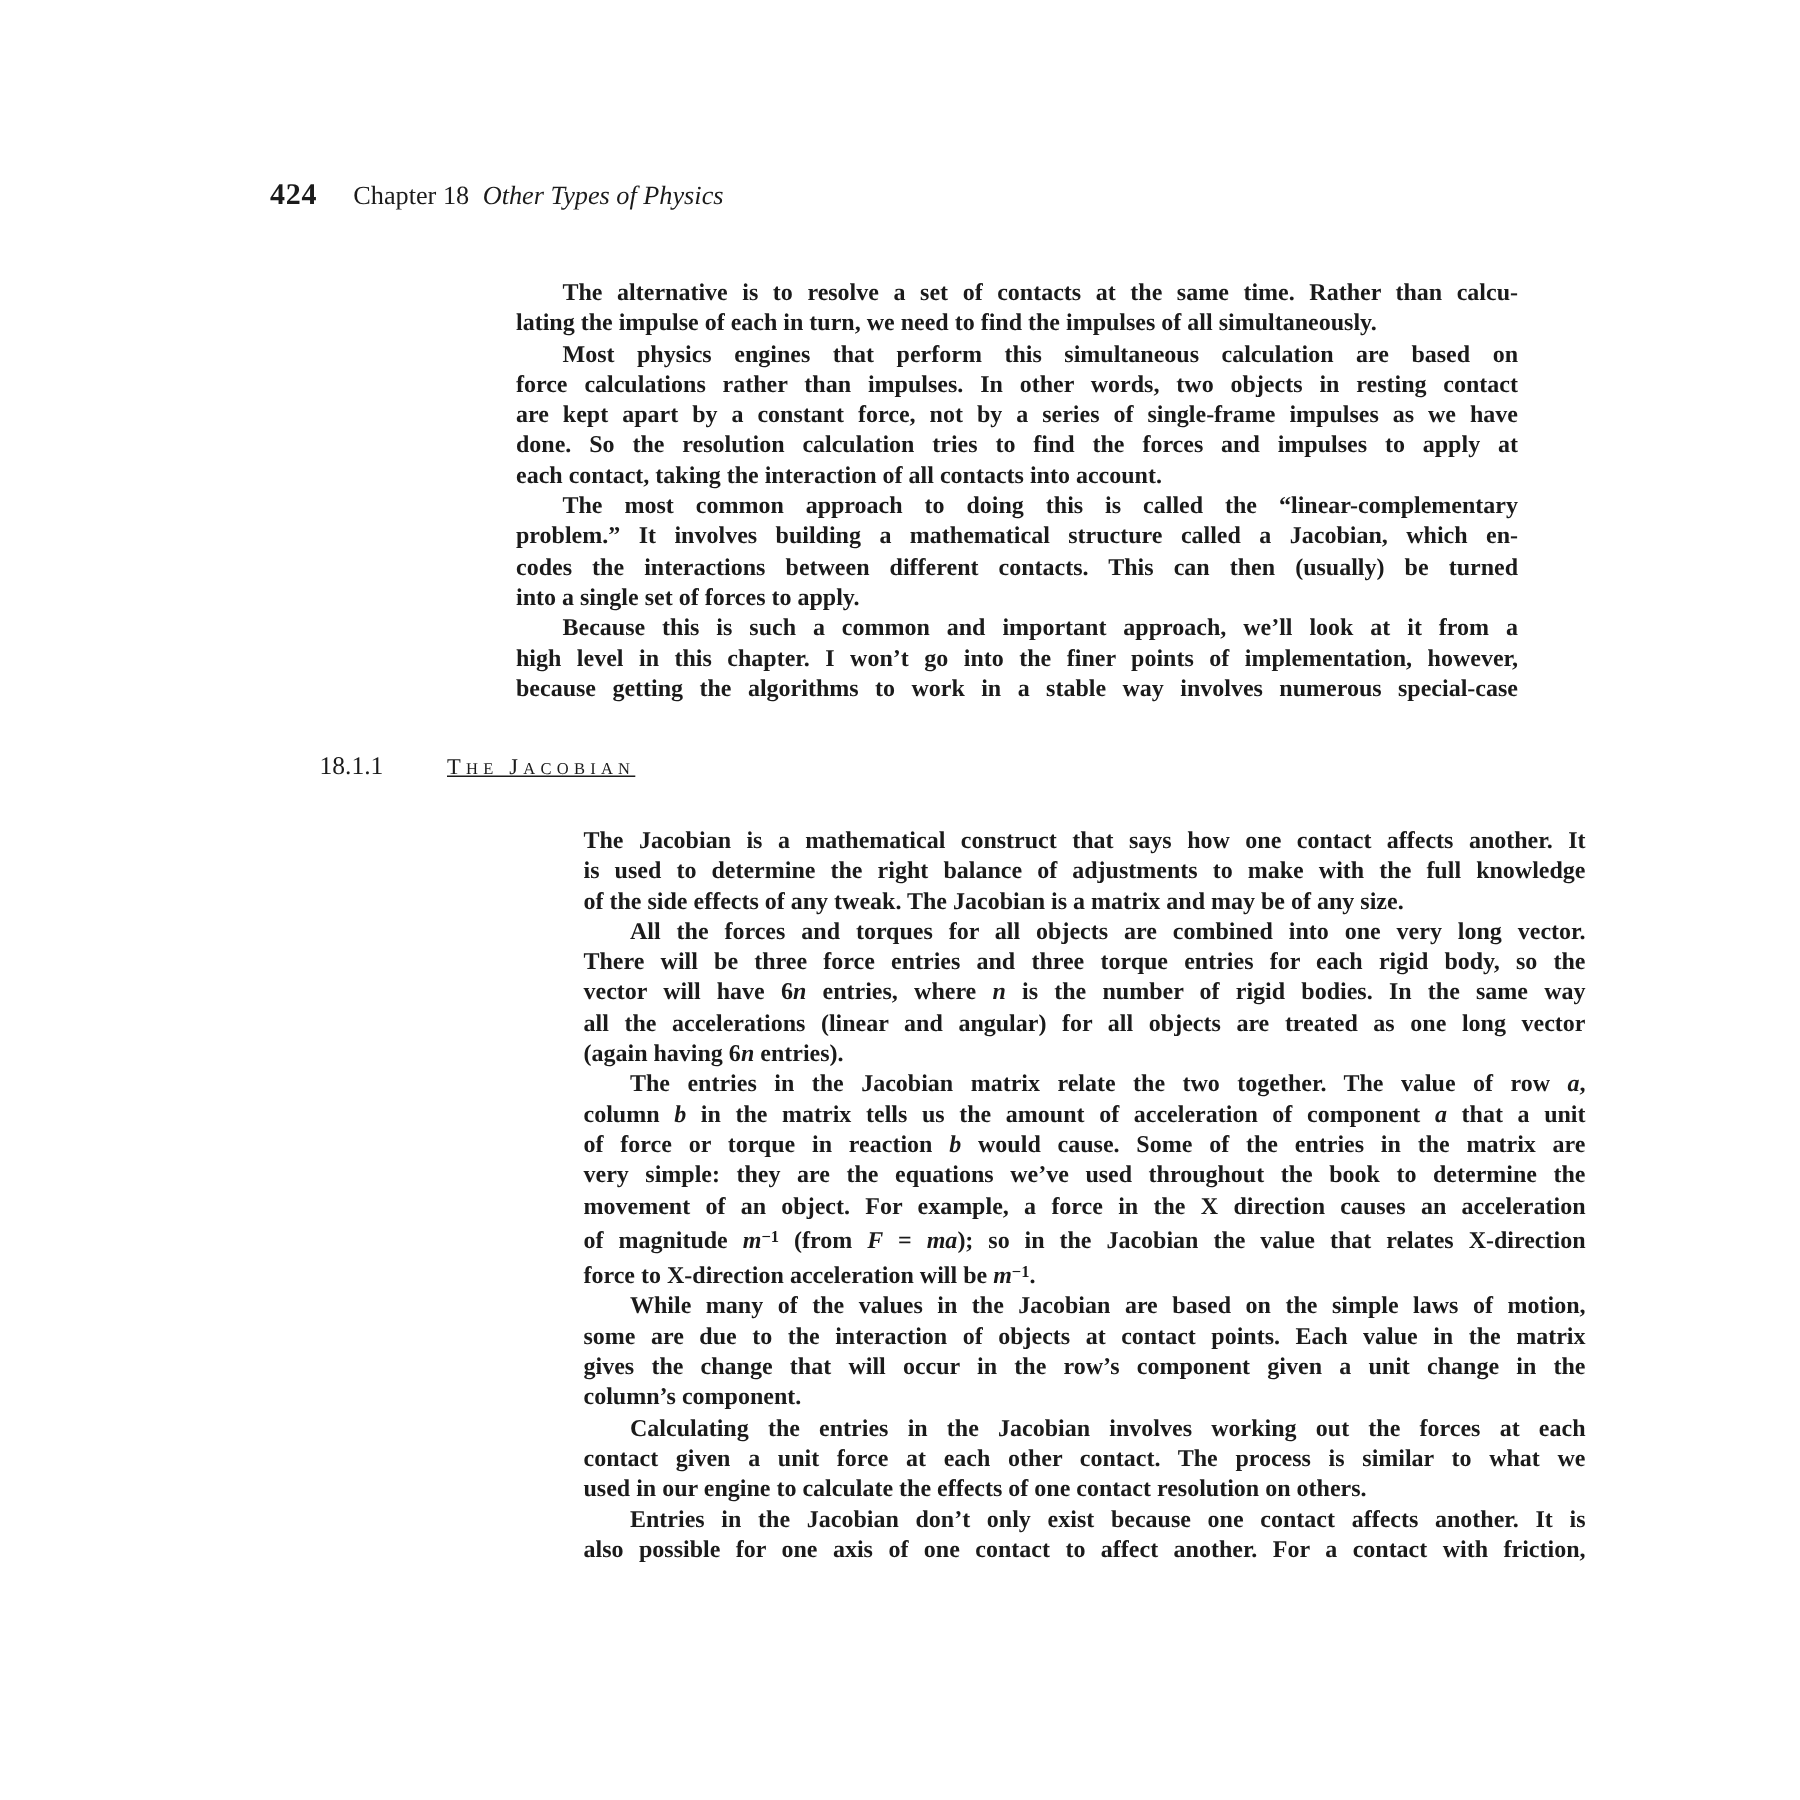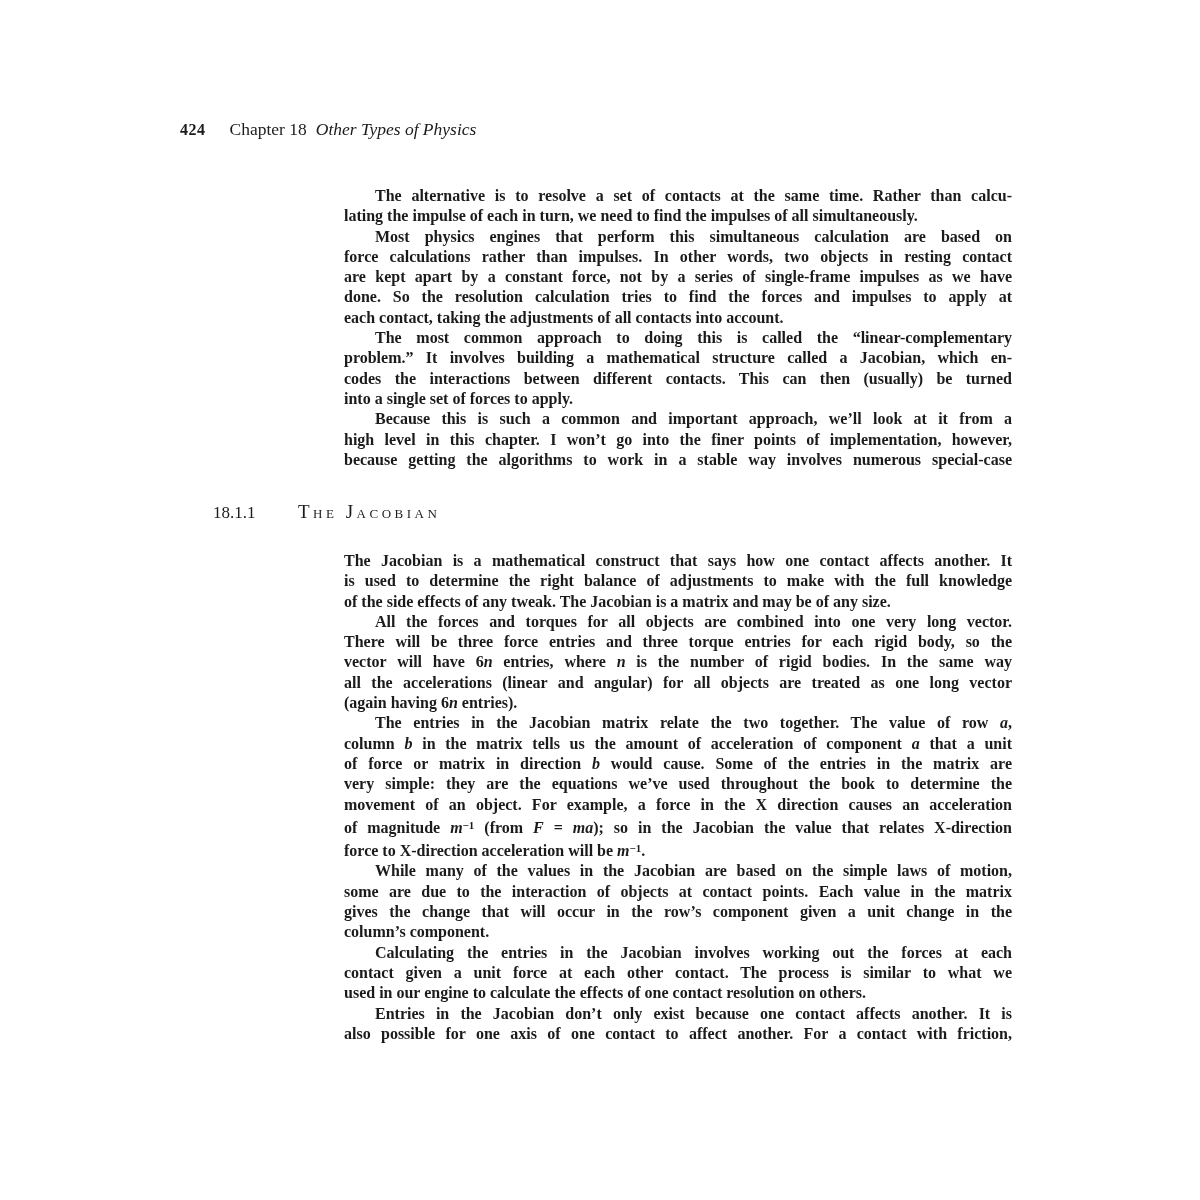--- a/index.html
+++ b/index.html
@@ -19,38 +19,38 @@
   
   .running-head {
     position: absolute;
     left: 180px;
     top: 119px;
     font-size: 17.5px;
     white-space: nowrap;
   }
   .running-head .page-num {
     font-weight: bold;
-    font-size: 16px;
+    font-size: 20px;
     letter-spacing: 0.5px;
     margin-right: 24px;
   }
   .running-head .chapter-label {
     margin-right: 9px;
   }
   .running-head .chapter-title {
     font-style: italic;
   }
   
   .body-block {
     position: absolute;
     left: 344px;
     width: 668px;
   }
   #intro-block { top: 186px; }
-  #section-block { top: 551px; }
+  #section-block { top: 551px; margin-left: 45px; }
   .para { margin: 0; font-weight: bold; }
   .line {
     line-height: 20.3px;
     font-size: 16px;
     text-align: justify;
     text-align-last: justify;
   }
   .line.last {
     text-align-last: left;
   }
@@ -71,22 +71,23 @@
     white-space: nowrap;
   }
   .sec-num {
     display: inline-block;
     font-size: 17px;
     width: 85px;
     vertical-align: baseline;
   }
   .sec-title {
     font-variant: small-caps;
-    font-size: 19px;
+    font-size: 15px;
     letter-spacing: 3.5px;
+    text-decoration: underline;
   }
 </style>
 </head>
 <body>
 
 <div class="page">
 
   <div class="running-head">
     <span class="page-num">424</span><span class="chapter-label">Chapter 18</span><span class="chapter-title">Other Types of Physics</span>
   </div>
@@ -94,21 +95,21 @@
   <div class="body-block" id="intro-block">
       <div class="para">
         <div class="line indent"><span>The alternative is to resolve a set of contacts at the same time. Rather than calcu-</span></div>
         <div class="line last"><span>lating the impulse of each in turn, we need to find the impulses of all simultaneously.</span></div>
       </div>
       <div class="para">
         <div class="line indent"><span>Most physics engines that perform this simultaneous calculation are based on</span></div>
         <div class="line"><span>force calculations rather than impulses. In other words, two objects in resting contact</span></div>
         <div class="line"><span>are kept apart by a constant force, not by a series of single-frame impulses as we have</span></div>
         <div class="line"><span>done. So the resolution calculation tries to find the forces and impulses to apply at</span></div>
-        <div class="line last"><span>each contact, taking the adjustments of all contacts into account.</span></div>
+        <div class="line last"><span>each contact, taking the interaction of all contacts into account.</span></div>
       </div>
       <div class="para">
         <div class="line indent"><span>The most common approach to doing this is called the “linear-complementary</span></div>
         <div class="line"><span>problem.” It involves building a mathematical structure called a Jacobian, which en-</span></div>
         <div class="line"><span>codes the interactions between different contacts. This can then (usually) be turned</span></div>
         <div class="line last"><span>into a single set of forces to apply.</span></div>
       </div>
       <div class="para">
         <div class="line indent"><span>Because this is such a common and important approach, we’ll look at it from a</span></div>
         <div class="line"><span>high level in this chapter. I won’t go into the finer points of implementation, however,</span></div>
@@ -129,21 +130,21 @@
       <div class="para">
         <div class="line indent"><span>All the forces and torques for all objects are combined into one very long vector.</span></div>
         <div class="line"><span>There will be three force entries and three torque entries for each rigid body, so the</span></div>
         <div class="line"><span>vector will have 6</span><span class="it">n</span><span> entries, where </span><span class="it">n</span><span> is the number of rigid bodies. In the same way</span></div>
         <div class="line"><span>all the accelerations (linear and angular) for all objects are treated as one long vector</span></div>
         <div class="line last"><span>(again having 6</span><span class="it">n</span><span> entries).</span></div>
       </div>
       <div class="para">
         <div class="line indent"><span>The entries in the Jacobian matrix relate the two together. The value of row </span><span class="it">a</span><span>,</span></div>
         <div class="line"><span>column </span><span class="it">b</span><span> in the matrix tells us the amount of acceleration of component </span><span class="it">a</span><span> that a unit</span></div>
-        <div class="line"><span>of force or matrix in direction </span><span class="it">b</span><span> would cause. Some of the entries in the matrix are</span></div>
+        <div class="line"><span>of force or torque in reaction </span><span class="it">b</span><span> would cause. Some of the entries in the matrix are</span></div>
         <div class="line"><span>very simple: they are the equations we’ve used throughout the book to determine the</span></div>
         <div class="line"><span>movement of an object. For example, a force in the X direction causes an acceleration</span></div>
         <div class="line"><span>of magnitude </span><span class="it">m</span><span class="sup">−1</span><span> (from </span><span class="it">F</span><span> = </span><span class="it">ma</span><span>); so in the Jacobian the value that relates X-direction</span></div>
         <div class="line last"><span>force to X-direction acceleration will be </span><span class="it">m</span><span class="sup">−1</span><span>.</span></div>
       </div>
       <div class="para">
         <div class="line indent"><span>While many of the values in the Jacobian are based on the simple laws of motion,</span></div>
         <div class="line"><span>some are due to the interaction of objects at contact points. Each value in the matrix</span></div>
         <div class="line"><span>gives the change that will occur in the row’s component given a unit change in the</span></div>
         <div class="line last"><span>column’s component.</span></div>

